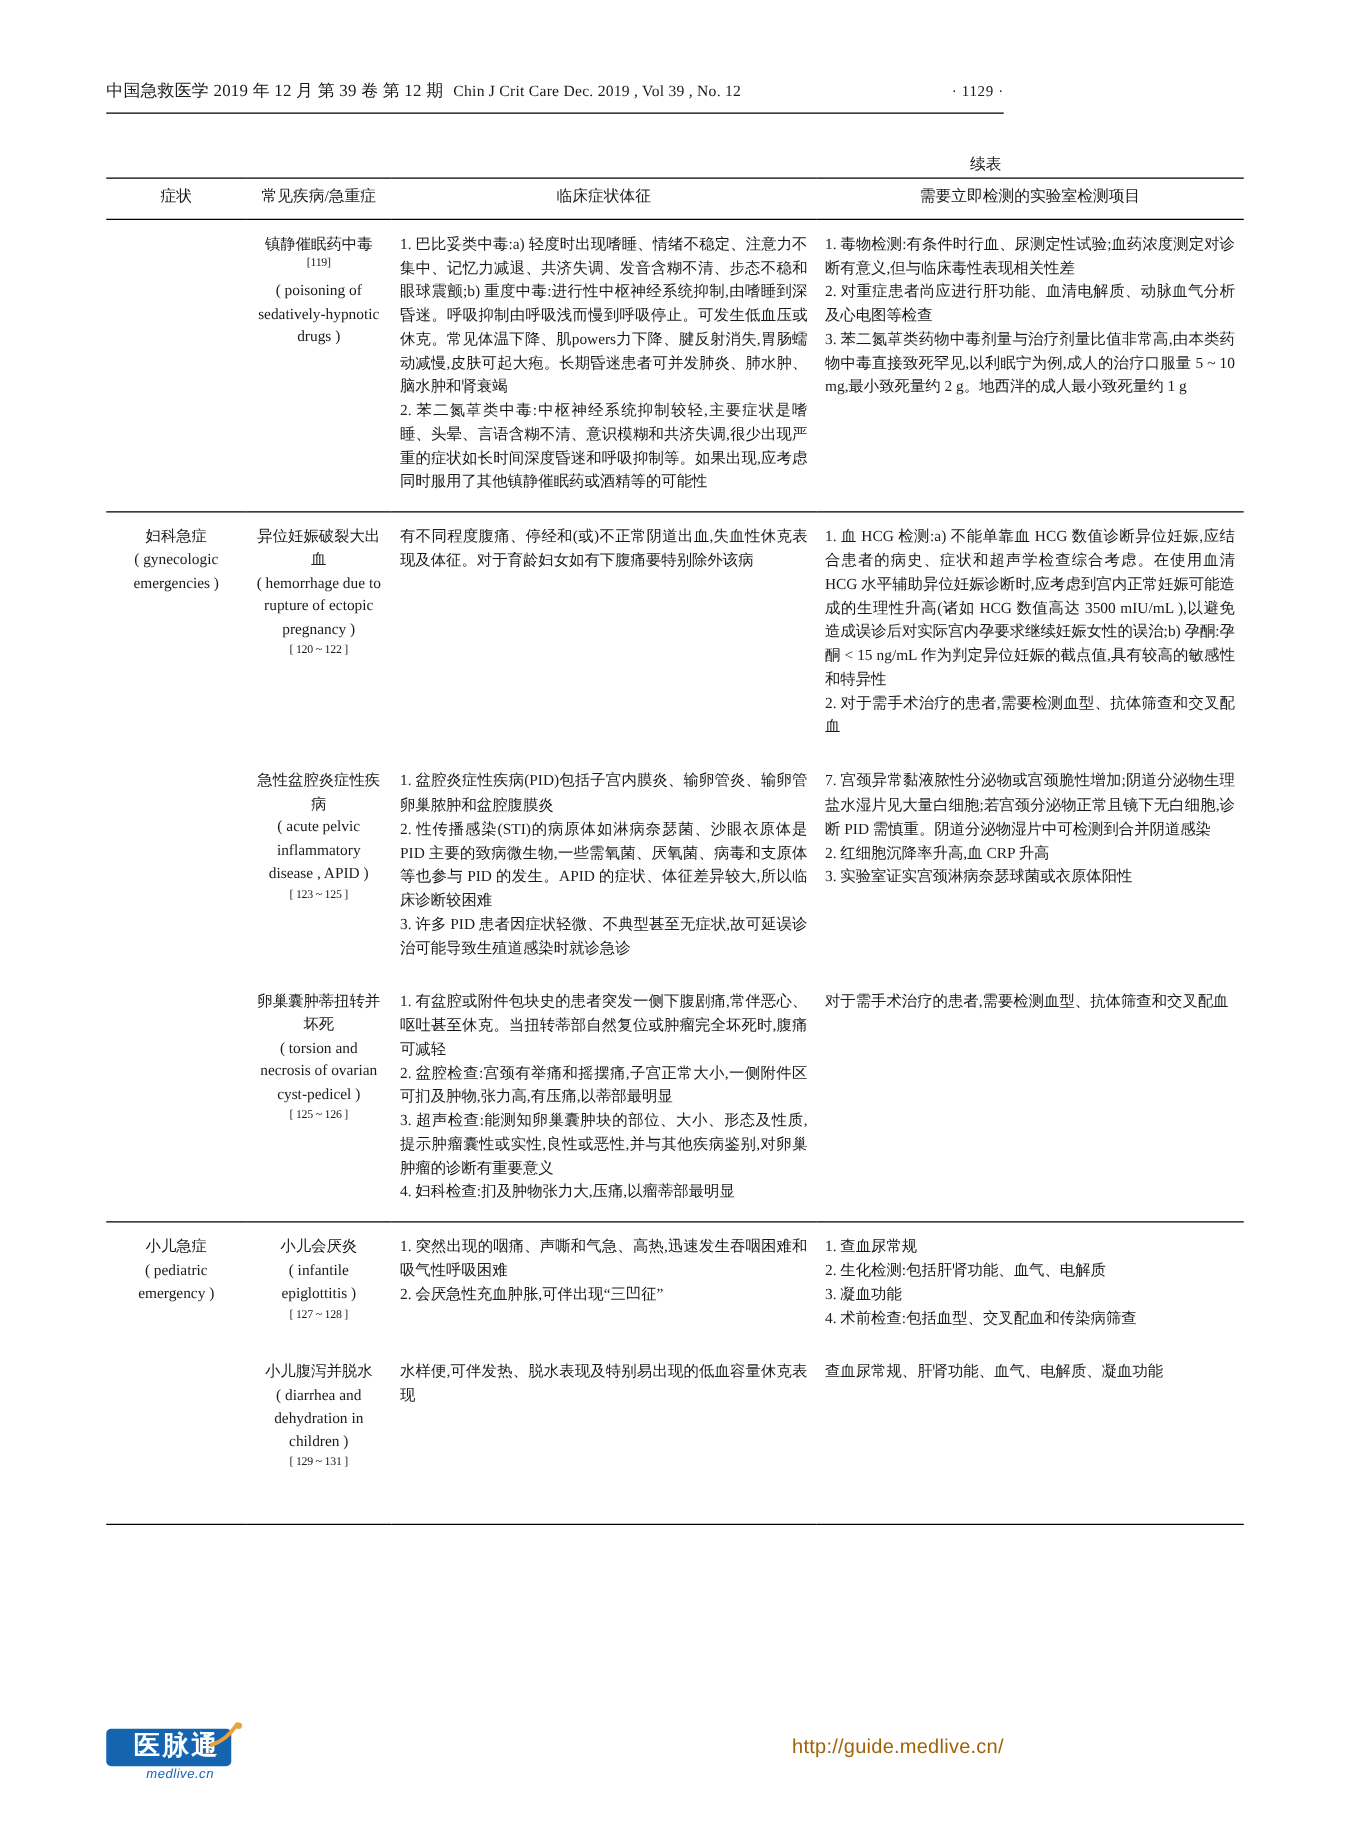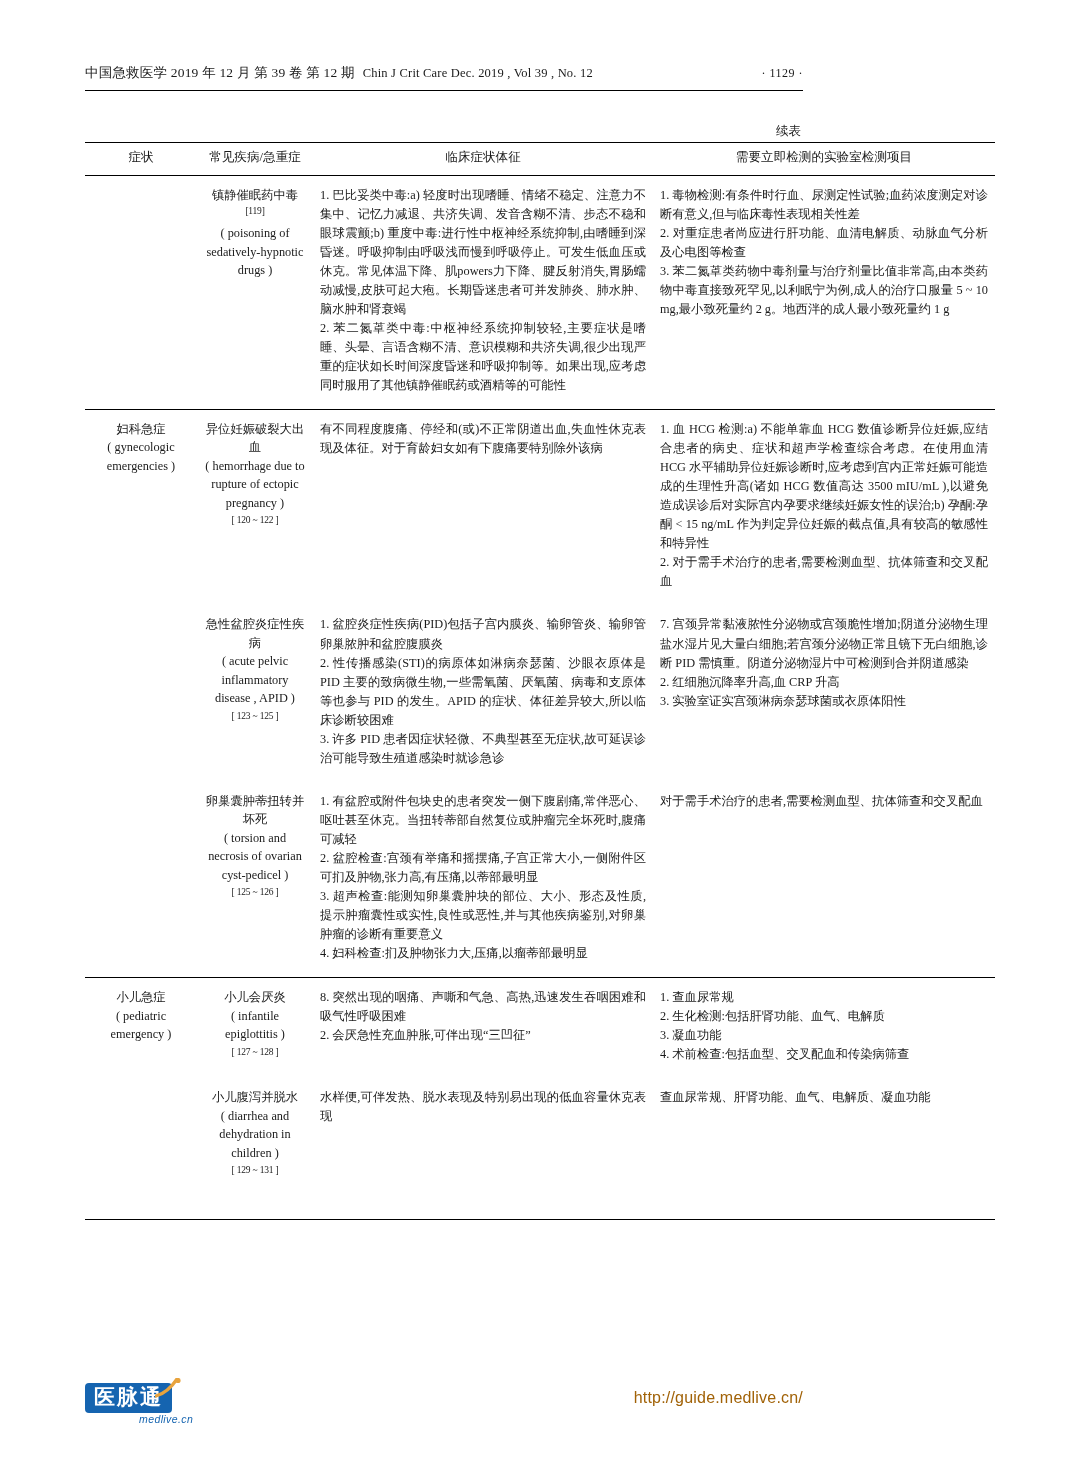--- a/index.html
+++ b/index.html
@@ -137,28 +137,28 @@
     display: flex;
     align-items: center;
     position: relative;
   }
   .logo-mark {
     background: #1564b0;
     color: #fff;
     font-family: "Liberation Sans", sans-serif;
     font-size: 21px;
     font-weight: bold;
-    padding: 3px 9px 5px 9px;
+    padding: 3px 9px 5px 22px;
     border-radius: 4px;
     letter-spacing: 2px;
     line-height: 1.05;
   }
   .logo-sub {
     position: absolute;
-    left: 54px;
+    left: 32px;
     bottom: -12px;
     font-family: "Liberation Sans", sans-serif;
     font-size: 10.5px;
     color: #1564b0;
     font-style: italic;
     letter-spacing: 0.4px;
   }
   .logo-swish {
     position: absolute;
     top: -5px;
@@ -252,21 +252,21 @@
             <p>4. 妇科检查:扪及肿物张力大,压痛,以瘤蒂部最明显</p>
           </td>
           <td class="body-text">
             <p>对于需手术治疗的患者,需要检测血型、抗体筛查和交叉配血</p>
           </td>
         </tr>
         <tr class="rowline">
           <td class="c-sym"><span>小儿急症</span><span class="en">( pediatric emergency )</span></td>
           <td class="c-dis"><span>小儿会厌炎</span><span class="en">( infantile epiglottitis )</span><span class="ref-block">[ 127 ~ 128 ]</span></td>
           <td class="body-text">
-            <p>8. 突然出现的咽痛、声嘶和气急、高热,迅速发生吞咽困难和吸气性呼吸困难</p>
+            <p>1. 突然出现的咽痛、声嘶和气急、高热,迅速发生吞咽困难和吸气性呼吸困难</p>
             <p>2. 会厌急性充血肿胀,可伴出现“三凹征”</p>
           </td>
           <td class="body-text">
             <p>1. 查血尿常规</p>
             <p>2. 生化检测:包括肝肾功能、血气、电解质</p>
             <p>3. 凝血功能</p>
             <p>4. 术前检查:包括血型、交叉配血和传染病筛查</p>
           </td>
         </tr>
         <tr>

